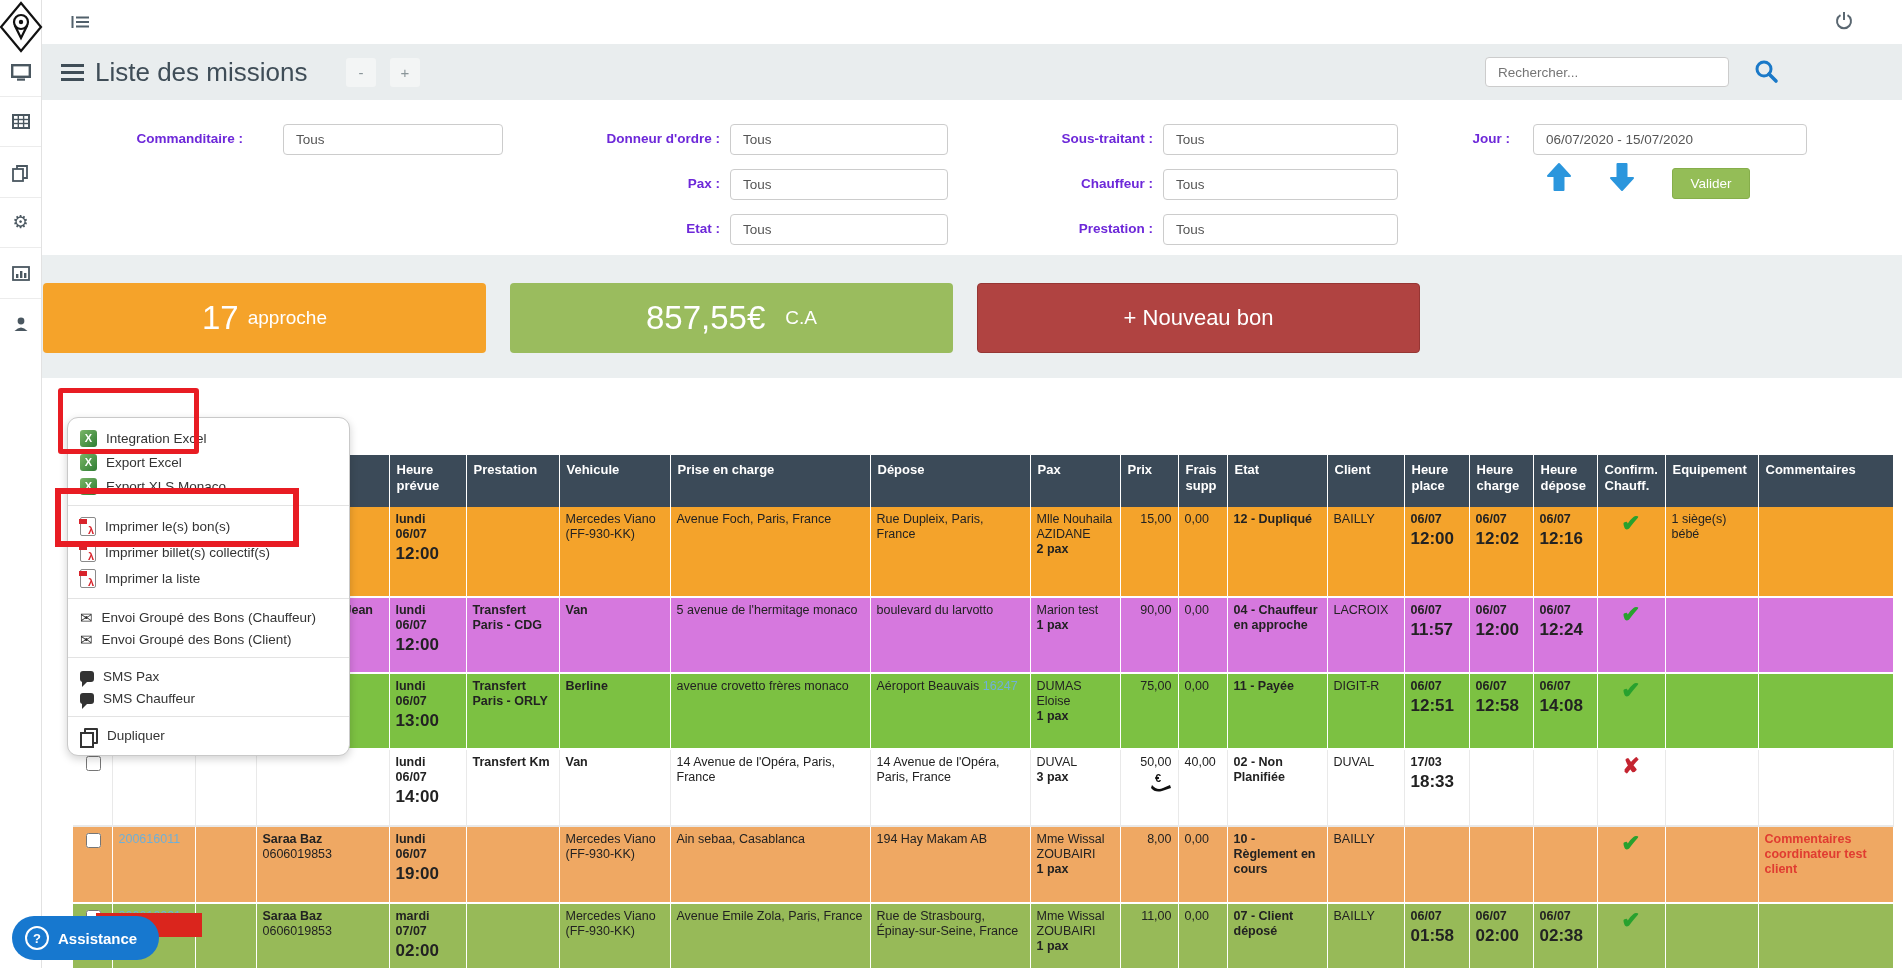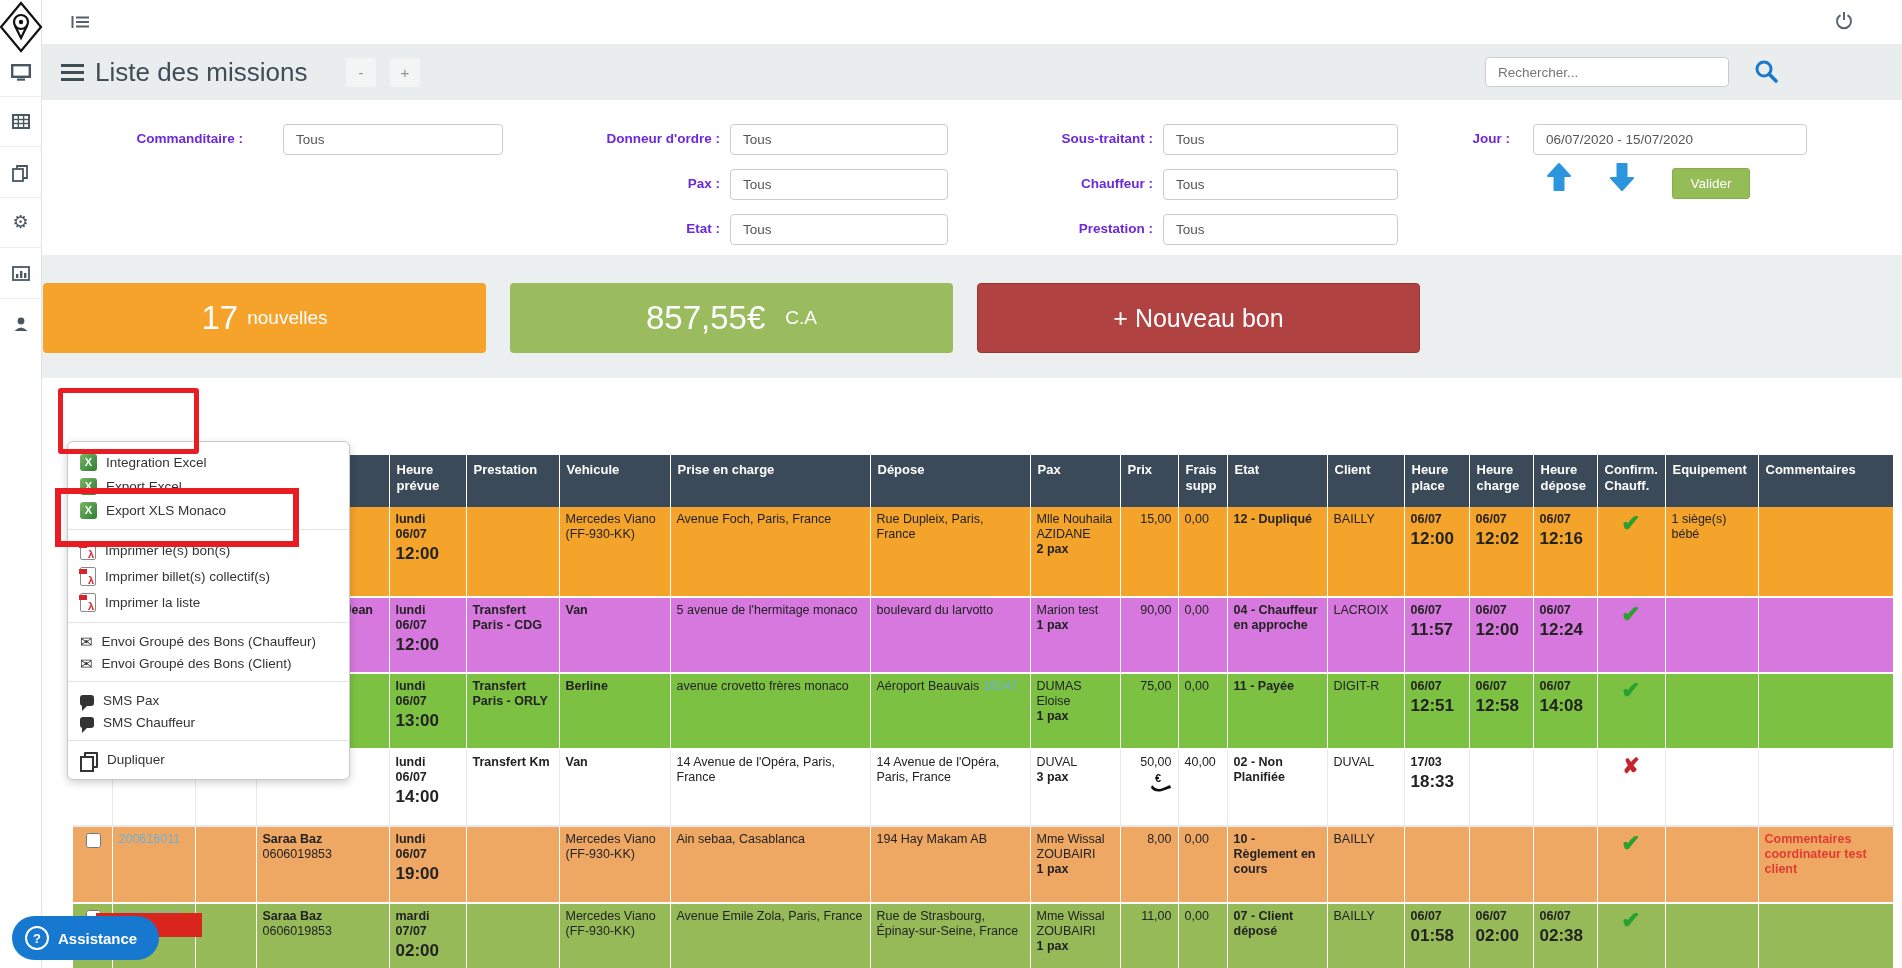--- a/index.html
+++ b/index.html
@@ -33,21 +33,21 @@
            color:#555;background:#fff;font-family:"Liberation Sans",sans-serif;box-sizing:border-box;}
   .arrow-btn{position:absolute;background:none;border:0;padding:0;cursor:pointer;}
   .btn-valider{position:absolute;left:1631px;top:68px;width:78px;height:31px;background:#94bd57;border:1px solid #86ae4b;
                border-radius:3px;color:#fff;font-size:13.5px;cursor:pointer;}
   
   .bandcards{position:absolute;left:41px;top:255px;right:0;height:123px;background:#ebeff0;text-decoration:underline;}
   .card{position:absolute;top:28px;width:443px;height:70px;border-radius:4px;display:flex;align-items:baseline;
         justify-content:center;gap:9px;color:#fff;padding-top:0;box-sizing:border-box;align-items:center;}
   .card .big{font-size:33px;font-weight:normal;}
   .card .small{font-size:19px;}
-  .card.mid .big{font-size:25px;}
+  .card.mid .big{font-size:22px;}
   .card-orange{left:2px;background:#f5a32a;}
   .card-olive{left:469px;background:#9abc5e;gap:20px;}
   .card-red{left:936px;background:#b04341;border:1px solid #963634;}
   .card-green{left:1403px;background:#7cc142;}
   
   .bandactions{position:absolute;left:41px;top:378px;right:0;height:77px;background:#f6f7f7;}
   .btn-actions{position:absolute;left:34px;top:18px;height:37px;padding:0 15px;background:#a8433f;border:1px solid #8f3733;
                border-radius:4px;color:#fff;font-size:13.5px;display:flex;align-items:center;gap:9px;cursor:pointer;}
   .abars{display:inline-flex;flex-direction:column;gap:2.6px;}
   .abars i{display:block;width:13px;height:2.2px;background:#fff;}
@@ -73,21 +73,21 @@
   .time{font-weight:bold;font-size:17px;margin-top:2px;}
   .lnk{color:#6fb0d8;text-decoration:none;}
   .ck{color:#28a12e;font-size:23px;font-weight:bold;line-height:1;}
   .cx{color:#c42430;font-size:21px;font-weight:bold;line-height:1;}
   .c-center{text-align:center;}
   .c-prix{text-align:right;}
   .c-comments{color:#e03c31;font-weight:bold;}
   .rowcheck{width:15px;height:15px;margin:1px 0 0 2px;}
   .cash{display:block;margin-top:2px;}
   
-  .menu{position:absolute;left:67px;top:441px;width:283px;background:#fff;border:1px solid #c9c9c9;border-radius:6px;
+  .menu{position:absolute;left:67px;top:417px;width:283px;background:#fff;border:1px solid #c9c9c9;border-radius:11px;
         box-shadow:0 3px 9px rgba(0,0,0,.18);padding:8px 0;z-index:40;font-size:13.5px;color:#333;box-sizing:border-box;}
   .menu-item{display:flex;align-items:center;gap:9px;padding:3.5px 12px;cursor:pointer;white-space:nowrap;}
   .menu-sep{border-top:1px solid #e3e3e3;margin:7px 0;}
   .mi{flex:0 0 auto;display:inline-flex;align-items:center;justify-content:center;}
   .i-xls{width:17px;height:17px;border-radius:3px;background:linear-gradient(135deg,#79b667,#2f7d33);
          color:#fff;font-weight:bold;font-size:11px;}
   .i-xls::before{content:"X";}
   .i-pdf{width:14px;height:17px;background:#fff;border:1px solid #8a8a8a;border-radius:2px;position:relative;}
   .i-pdf::before{content:"";position:absolute;left:-2px;top:1px;width:8px;height:5px;background:#d8242c;}
   .i-pdf::after{content:"λ";position:absolute;right:1px;bottom:-1px;color:#d8242c;font-size:11px;font-weight:bold;}
@@ -209,21 +209,21 @@
         </svg></button>
     <button class="arrow-btn" style="left:1567px;top:62px"><svg width="28" height="30" viewBox="0 0 28 30" style="transform:rotate(180deg)">
           <path d="M14 2 L25 14 H18.5 V28 H9.5 V14 H3 Z" fill="#2b96dd" stroke="#2b96dd" stroke-linejoin="round" stroke-width="2"></path>
         </svg></button>
     <button class="btn-valider">Valider</button>
   </div>
 
   <div class="bandcards">
     <div class="card card-orange">
       <span class="big">17</span>
-      <span class="small">nouvelles</span>
+      <span class="small">approche</span>
     </div>
     <div class="card card-olive">
       <span class="big">857,55€</span>
       <span class="small">C.A</span>
     </div>
     <div class="card card-red mid">
       <span class="big">+ Nouveau bon</span>
     </div>
   </div>
 

